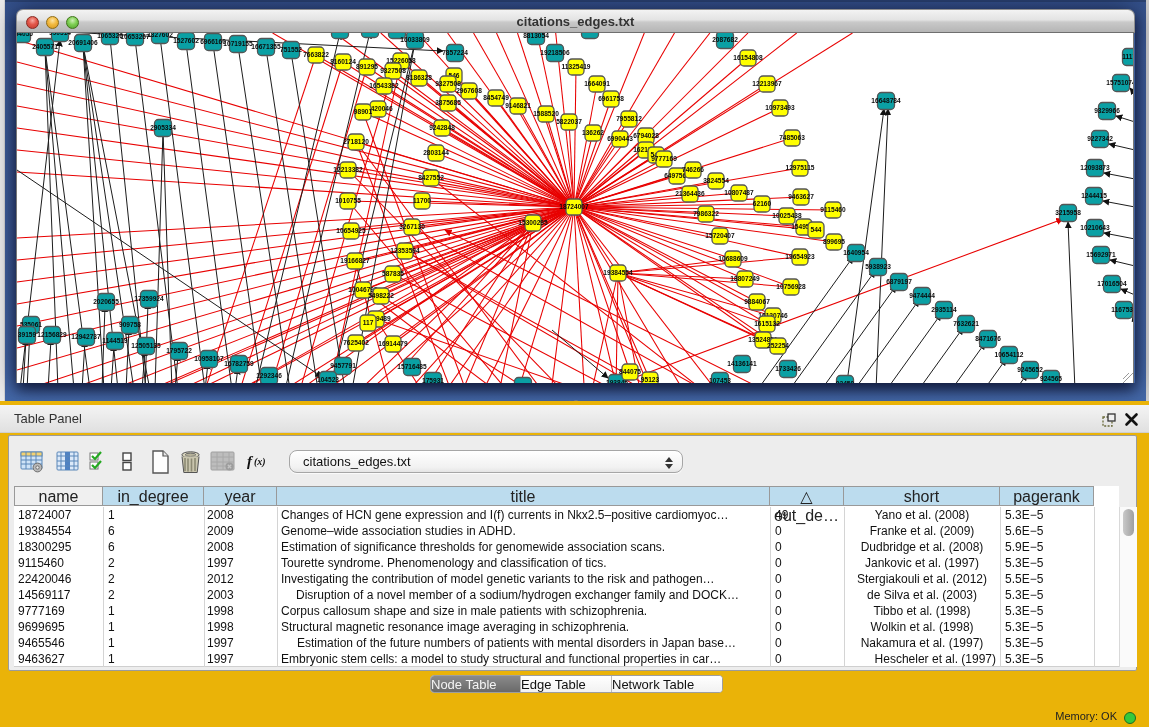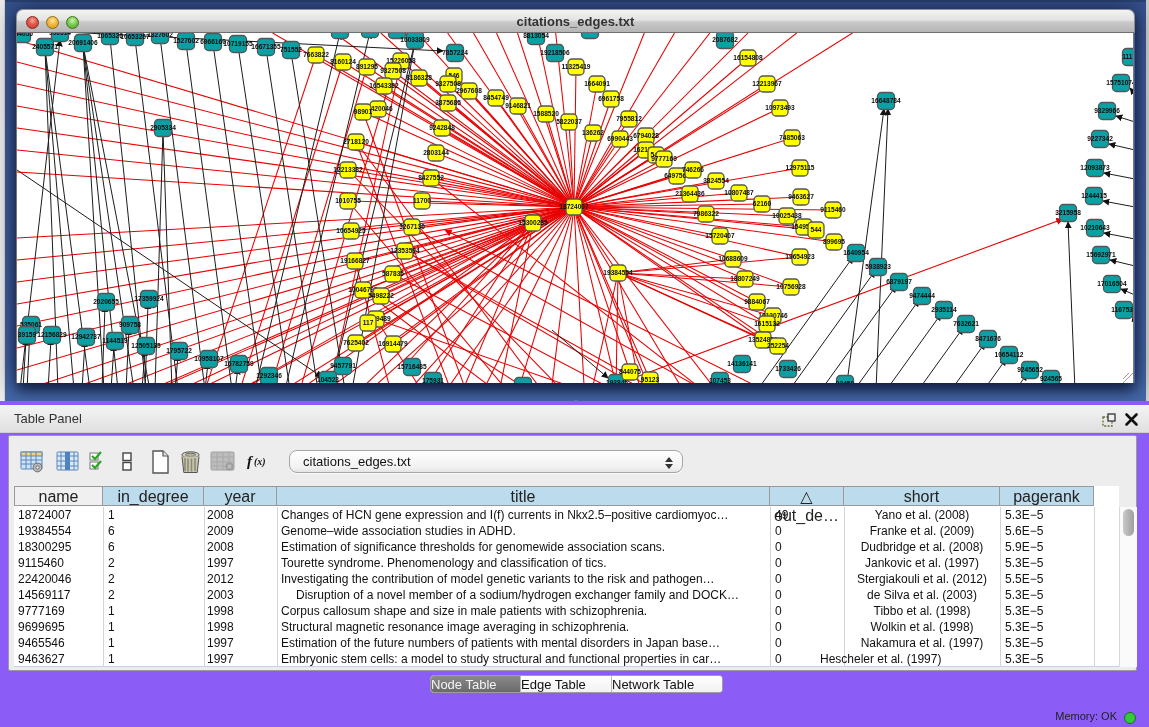--- a/index.html
+++ b/index.html
@@ -2,21 +2,21 @@
 <html><head><meta charset="utf-8"><style>
 *{margin:0;padding:0;box-sizing:border-box}
 html,body{width:1149px;height:727px;overflow:hidden;font-family:"Liberation Sans",sans-serif;background:#ececec}
 #page{position:relative;width:1149px;height:727px}
 #desktop{position:absolute;left:5px;top:0px;width:1141px;height:401px;border-top:2px solid #2b4372;background:linear-gradient(180deg,#35528c 0%,#3d5c99 12%,#41619f 70%,#4468a8 100%)}
 #win{position:absolute;left:16px;top:9px;width:1119px;height:374px;border-radius:7px 7px 0 0;box-shadow:0 7px 13px rgba(0,0,22,.62),0 0 26px rgba(0,0,28,.5)}
 #tbar{position:absolute;left:0;top:0;width:100%;height:24px;border-radius:7px 7px 0 0;background:linear-gradient(180deg,#f3f3f3 0%,#e3e3e3 45%,#c9c9c9 55%,#b5b5b5 100%);border:1px solid #8f8f8f;border-bottom:1px solid #6f6f6f}
 #ttl{position:absolute;width:100%;text-align:center;top:4px;font-size:13px;font-weight:bold;color:#333}
 .tl{position:absolute;top:5.5px;width:13px;height:13px;border-radius:50%;}
 #canvas{position:absolute;left:0;top:24px;width:1118px;height:350px;background:#fff;border-left:1px solid #777;border-right:1px solid #777;overflow:hidden}
-#tpanel{position:absolute;left:0;top:401px;width:1149px;height:326px;background:#8b5cf6}
+#tpanel{position:absolute;left:0;top:401px;width:1149px;height:326px;background:#eab308}
 #phdr{position:absolute;left:0;top:4px;width:100%;height:28px;background:linear-gradient(180deg,#f4f4f4,#e0e0e0);border-bottom:1px solid #cfcfcf}
 #phdr span{position:absolute;left:14px;top:6px;font-size:13px;color:#333}
 #cont{position:absolute;left:8px;top:34px;width:1129px;height:236px;background:#ededed;border:1px solid #9b9b9b;border-radius:2px}
 .ticon{position:absolute;top:49px}
 #combo{position:absolute;left:289px;top:49px;width:394px;height:23px;border:1px solid #a6a6a6;border-radius:8px;background:linear-gradient(180deg,#ffffff,#f1f1f1 80%,#e4e4e4);box-shadow:0 1px 1px rgba(255,255,255,.8)}
 #combo b{position:absolute;left:13px;top:3px;font-size:13px;font-weight:normal;color:#111}
 .ud{position:absolute;left:375px;width:0;height:0;border-left:4px solid transparent;border-right:4px solid transparent}
 #thead{position:absolute;left:14px;top:85px;height:21px;z-index:2}
 .hc{position:absolute;top:0;height:20px;background:#bcdcee;border:1px solid #999;border-left:none;font-size:16px;color:#222;text-align:center;line-height:19px}
 #tbody{position:absolute;left:14px;top:85px;width:1105px;height:181px;background:#fff;border-bottom:1px solid #cfcfcf}
@@ -728,32 +728,32 @@
         <span style="left:207px">1998</span>
         <span style="left:281px">Structural magnetic resonance image averaging in schizophrenia.</span>
         <span style="left:775px">0</span>
         <span style="left:844px;width:156px;text-align:center">Wolkin et al. (1998)</span>
         <span style="left:1005px">5.3E−5</span>
       </div>
       <div class="trow" style="top:234px">
         <span style="left:18px">9465546</span>
         <span style="left:108px">1</span>
         <span style="left:207px">1997</span>
-        <span style="left:281px">Estimation of the future numbers of patients with mental disorders in Japan base…</span>
+        <span style="left:297px">Estimation of the future numbers of patients with mental disorders in Japan base…</span>
         <span style="left:775px">0</span>
         <span style="left:844px;width:156px;text-align:center">Nakamura et al. (1997)</span>
         <span style="left:1005px">5.3E−5</span>
       </div>
       <div class="trow" style="top:250px">
         <span style="left:18px">9463627</span>
         <span style="left:108px">1</span>
         <span style="left:207px">1997</span>
         <span style="left:281px">Embryonic stem cells: a model to study structural and functional properties in car…</span>
         <span style="left:775px">0</span>
-        <span style="left:820px;width:156px;text-align:left">Hescheler et al. (1997)</span>
+        <span style="left:840px;width:156px;text-align:right">Hescheler et al. (1997)</span>
         <span style="left:1005px">5.3E−5</span>
       </div>
   <div id="vsb">
         <i></i>
       </div>
   <div id="tabs">
     <div style="left:0;width:89px;background:linear-gradient(180deg,#8a8a8a,#666);color:#f4f4f4">Node Table</div>
     <div style="left:89px;width:91px;background:linear-gradient(180deg,#fff,#f0f0f0);color:#111;border-left:1px solid #bbb">Edge Table</div>
     <div style="left:180px;width:113px;background:linear-gradient(180deg,#fff,#f0f0f0);color:#111;border-left:1px solid #bbb">Network Table</div>
   </div>

